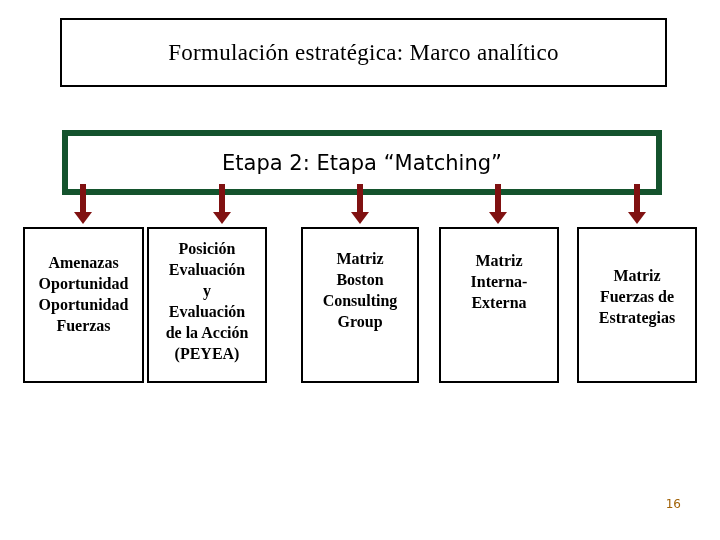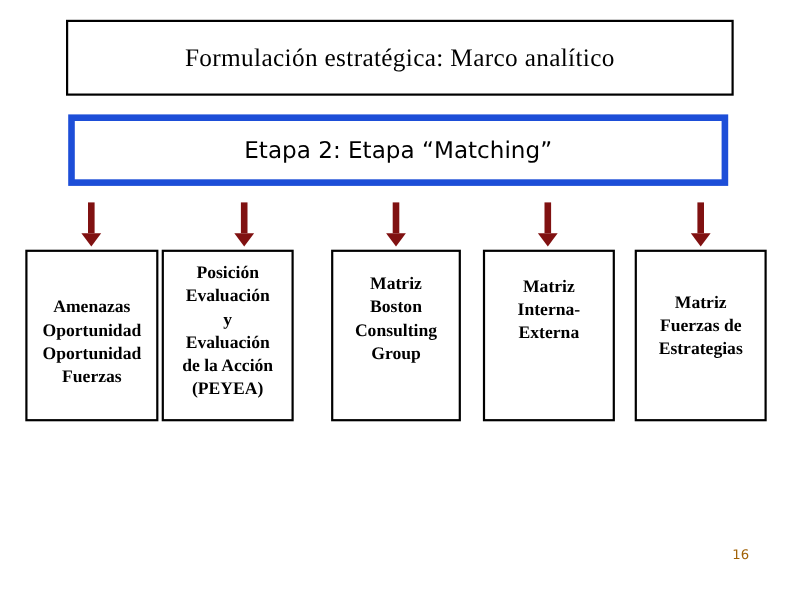--- a/index.html
+++ b/index.html
@@ -36,25 +36,25 @@
     font-size: 23px;
     color: #000000;
     letter-spacing: 0.3px;
     white-space: nowrap;
   }
 
   
   .stage-banner {
     position: absolute;
     left: 62px;
-    top: 104px;
+    top: 130px;
     width: 600px;
     height: 65px;
     box-sizing: border-box;
-    border: 6px solid #1d4ed8;
+    border: 6px solid #14532d;
     background: #ffffff;
     display: flex;
     align-items: center;
     justify-content: center;
   }
   .stage-banner .stage-text {
     font-family: "DejaVu Sans", "Liberation Sans", sans-serif;
     font-weight: normal;
     font-size: 21px;
     color: #000000;
@@ -103,21 +103,21 @@
     text-align: center;
   }
   .matrix-box .box-line {
     font-family: "Liberation Serif", serif;
     font-weight: bold;
     font-size: 16px;
     line-height: 21px;
     color: #000000;
     white-space: nowrap;
   }
-  .box-1 { left: 23px;  width: 121px; padding-top: 40px; }
+  .box-1 { left: 23px;  width: 121px; padding-top: 23px; }
   .box-2 { left: 147px; width: 120px; padding-top: 9px; }
   .box-3 { left: 301px; width: 118px; padding-top: 19px; }
   .box-4 { left: 439px; width: 120px; padding-top: 21px; }
   .box-5 { left: 577px; width: 120px; padding-top: 36px; }
 
   
   .page-number {
     position: absolute;
     right: 39px;
     top: 497px;

